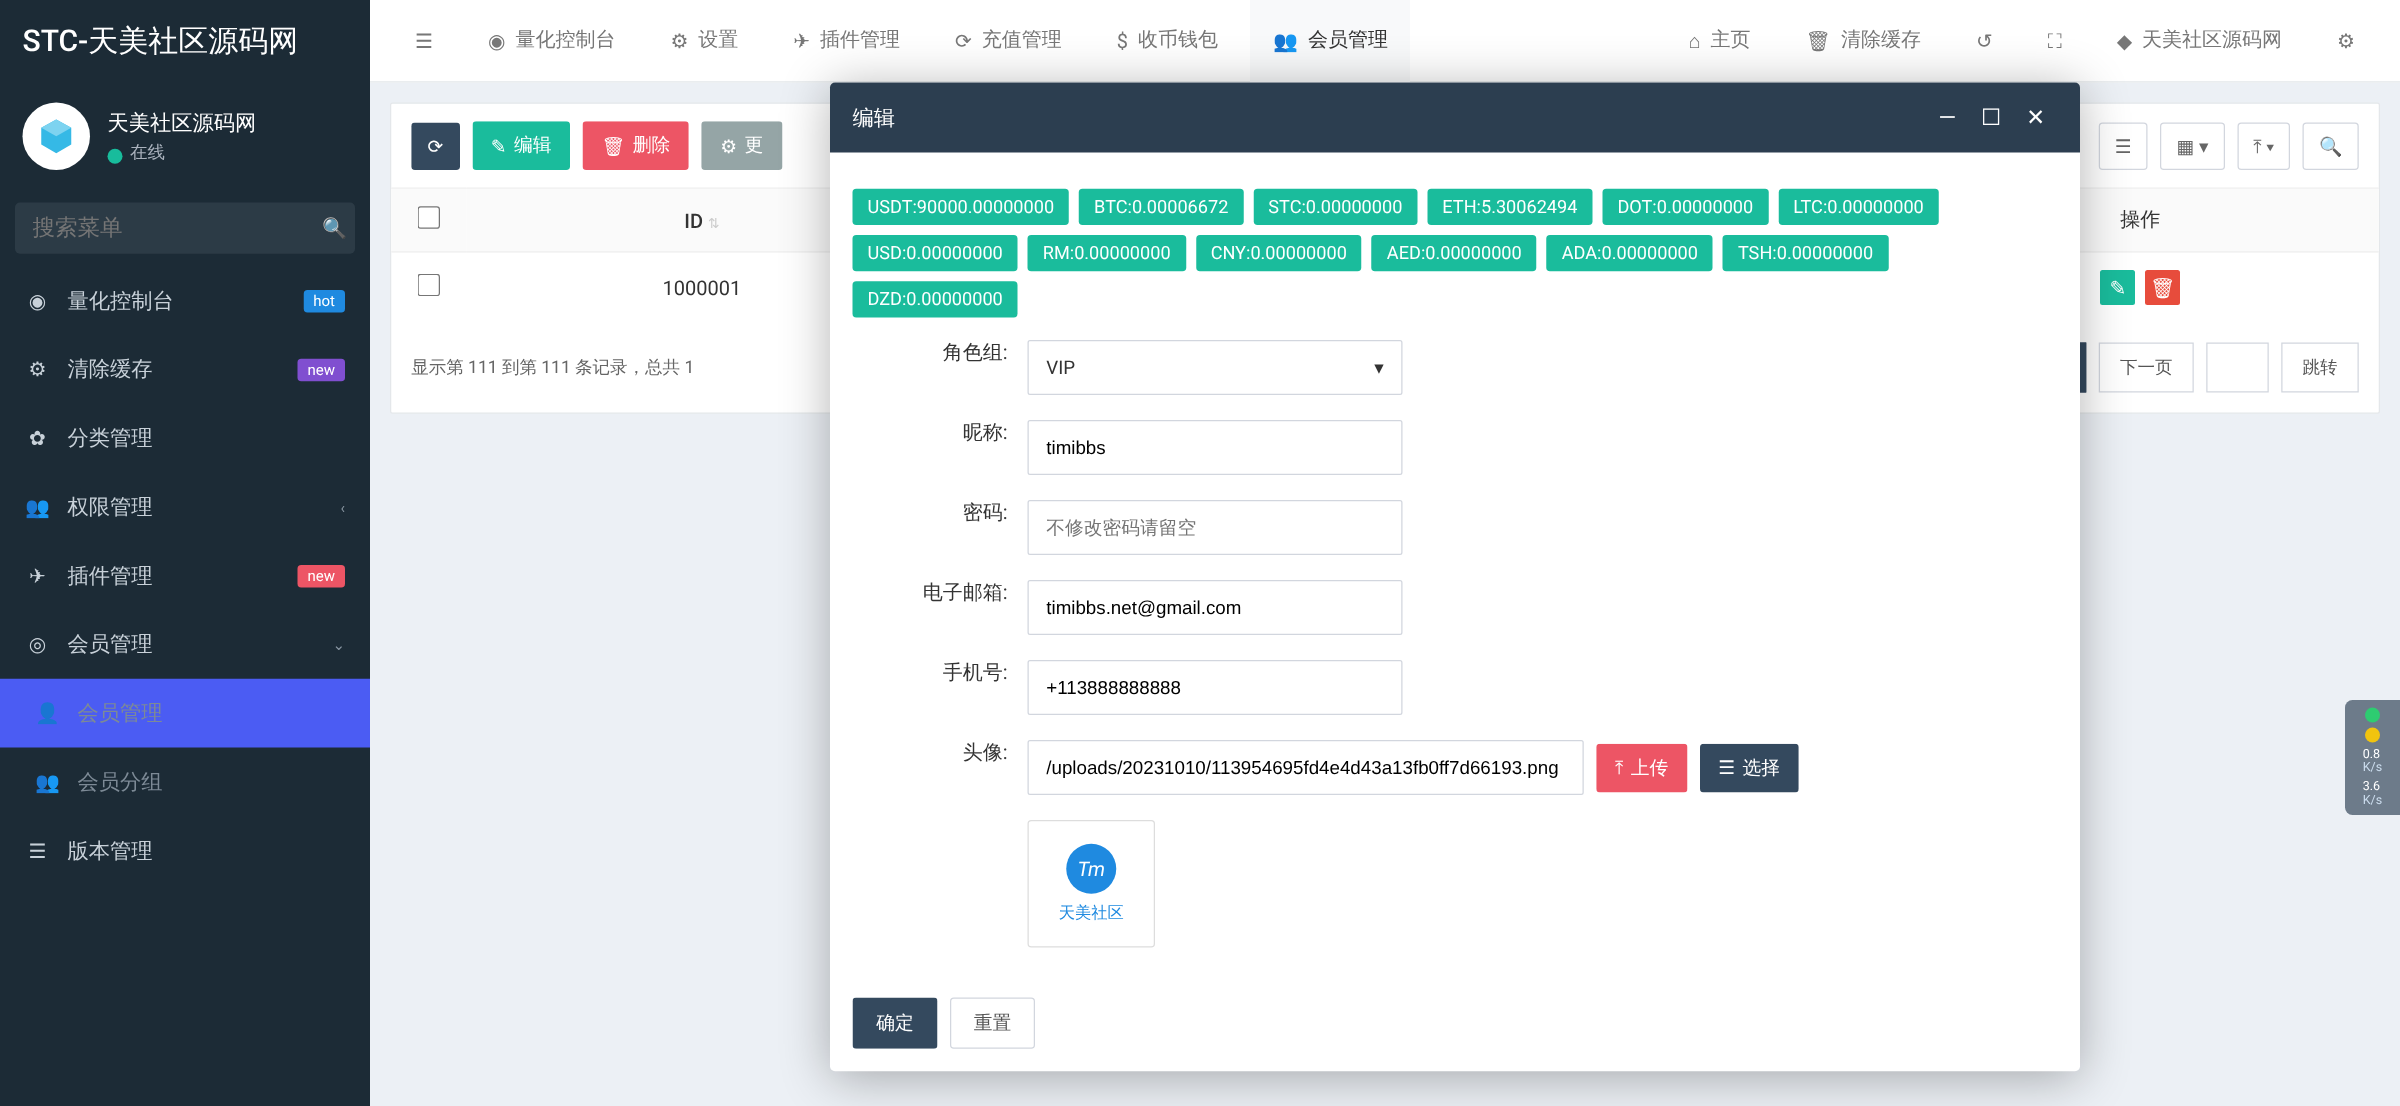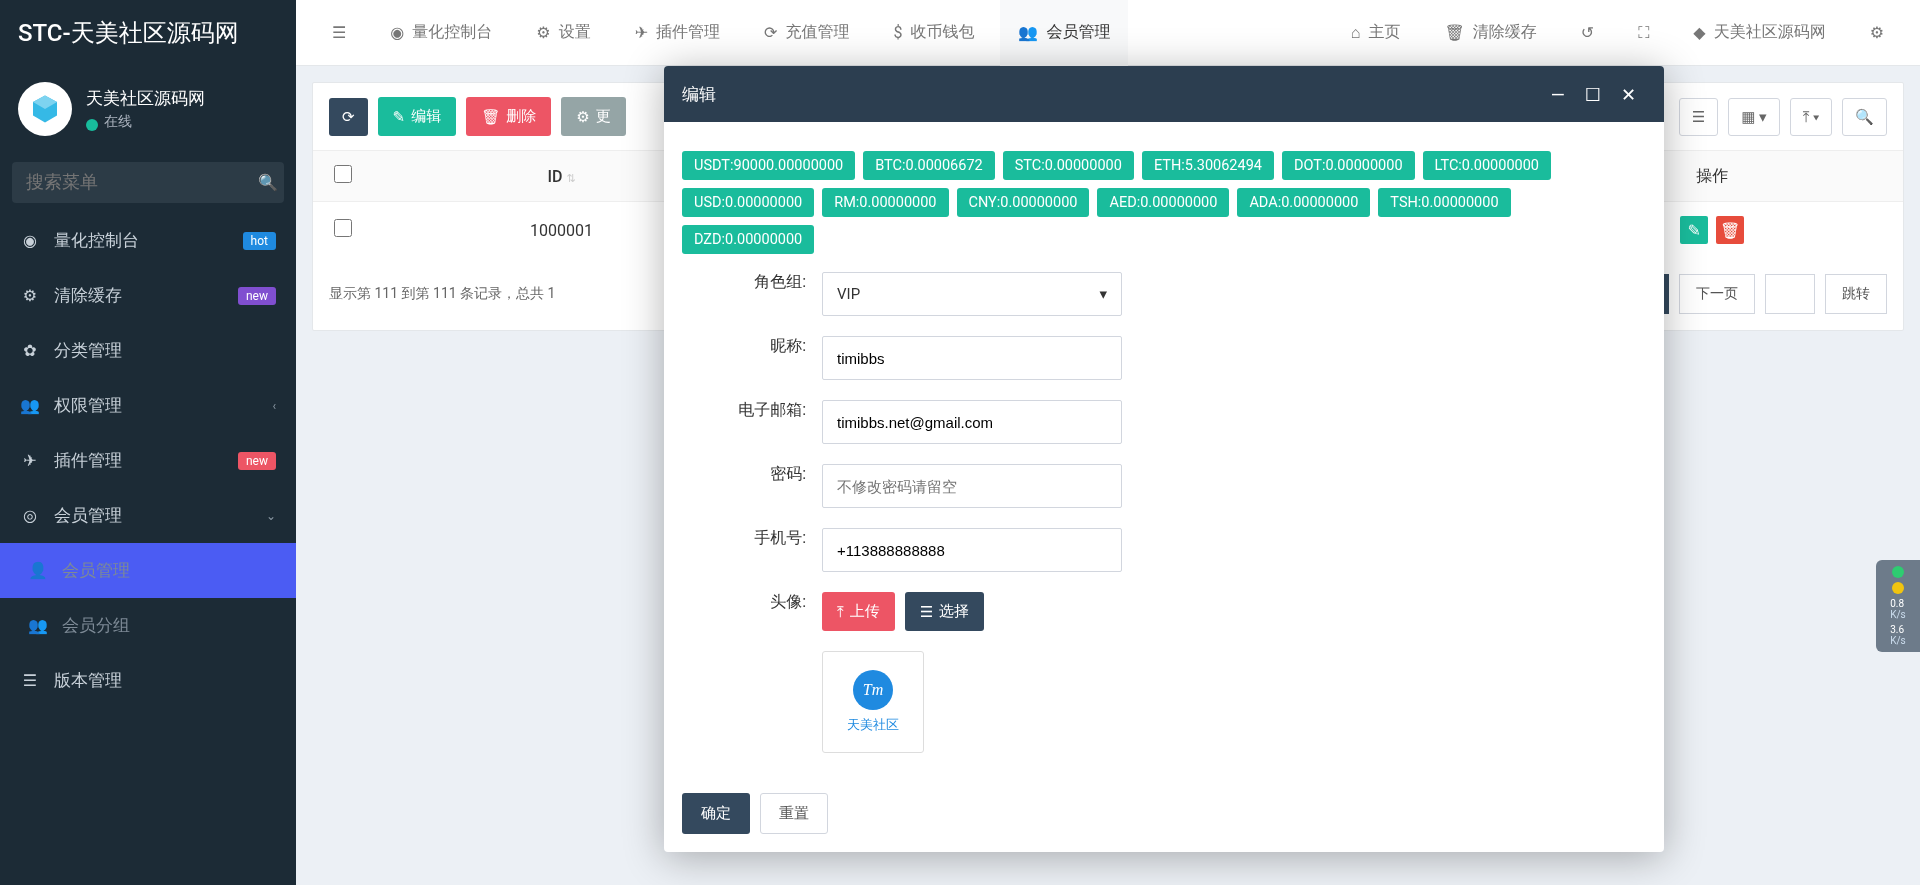--- a/index.html
+++ b/index.html
@@ -70,21 +70,21 @@
     .modal-head .wbtn{color:#fff;padding:0 10px;cursor:pointer;font-size:18px;}
     .modal-body{padding:18px 18px 8px 18px;margin-top:11px;}
     .tags{display:flex;flex-wrap:wrap;gap:8px;margin-bottom:18px;}
     .tag{background:#1abc9c;color:#fff;padding:6px 12px;border-radius:3px;font-size:14.5px;}
     .frow{display:flex;margin-bottom:20px;}
     .flabel{width:140px;text-align:right;padding-right:16px;color:#333;font-size:16px;}
     .fctrl{display:flex;gap:10px;align-items:center;}
     .finput{width:300px;height:44px;border:1px solid #d2d6de;padding:0 14px;font-size:15px;border-radius:2px;}
     .finput.long{width:445px;}
     .fselect{width:300px;height:44px;border:1px solid #d2d6de;padding:0 14px;display:flex;align-items:center;justify-content:space-between;background:#fff;cursor:pointer;border-radius:2px;font-size:15px;}
-    .img-prev{width:102px;height:102px;border:1px solid #ddd;border-radius:3px;display:flex;flex-direction:column;align-items:center;justify-content:center;gap:6px;font-family:Liberation Serif, serif;}
+    .img-prev{width:102px;height:102px;border:1px solid #ddd;border-radius:3px;display:flex;flex-direction:column;align-items:center;justify-content:center;gap:6px;}
     .img-prev .logo-circ{width:40px;height:40px;border-radius:50%;background:#1f8ae0;color:#fff;display:flex;align-items:center;justify-content:center;font-style:italic;font-size:16px;}
     .img-prev .logo-txt{font-size:13px;color:#1f8ae0;font-weight:500;}
     .modal-foot{padding:12px 18px 18px;border-top:none;display:flex;gap:10px;}
     .mbtn{padding:10px 18px;border-radius:3px;cursor:pointer;border:1px solid transparent;font-size:15px;}
     .mbtn.primary{background:#34495e;color:#fff;}
     .mbtn.default{background:#fff;color:#555;border-color:#d2d6de;}
     
     
     .float-stats{position:fixed;right:0;top:560px;background:#6d7b8a;color:#fff;border-radius:6px 0 0 6px;padding:6px 8px;font-size:10px;width:44px;display:flex;flex-direction:column;align-items:center;gap:4px;}
     .fdot{width:12px;height:12px;border-radius:50%;}
@@ -293,40 +293,41 @@
                 </div>
               </div>
           </div>
           <div class="frow">
             <div class="flabel">昵称:</div>
             <div class="fctrl">
                 <input class="finput" value="timibbs" style="">
               </div>
           </div>
           <div class="frow">
+            <div class="flabel">密码:</div>
+            <div class="fctrl">
+                <input class="finput" placeholder="不修改密码请留空" style="">
+              </div>
+          </div>
+          <div class="frow">
             <div class="flabel">电子邮箱:</div>
             <div class="fctrl">
                 <input class="finput" value="timibbs.net@gmail.com" style="">
               </div>
           </div>
           <div class="frow">
-            <div class="flabel">密码:</div>
-            <div class="fctrl">
-                <input class="finput" placeholder="不修改密码请留空" style="">
-              </div>
-          </div>
-          <div class="frow">
             <div class="flabel">手机号:</div>
             <div class="fctrl">
                 <input class="finput" value="+113888888888" style="">
               </div>
           </div>
           <div class="frow">
             <div class="flabel">头像:</div>
             <div class="fctrl">
+              <input class="finput long" value="/uploads/20231010/113954695fd4e4d43a13fb0ff7d66193.png" style="">
               <span class="btn red">⤒ <span>上传</span></span>
               <span class="btn dark">☰ <span>选择</span></span>
             </div>
           </div>
           <div class="frow">
             <div class="flabel"></div>
             <div class="fctrl">
               <div class="img-prev">
                 <div class="logo-circ">Tm</div>
                 <div class="logo-txt">天美社区</div>

